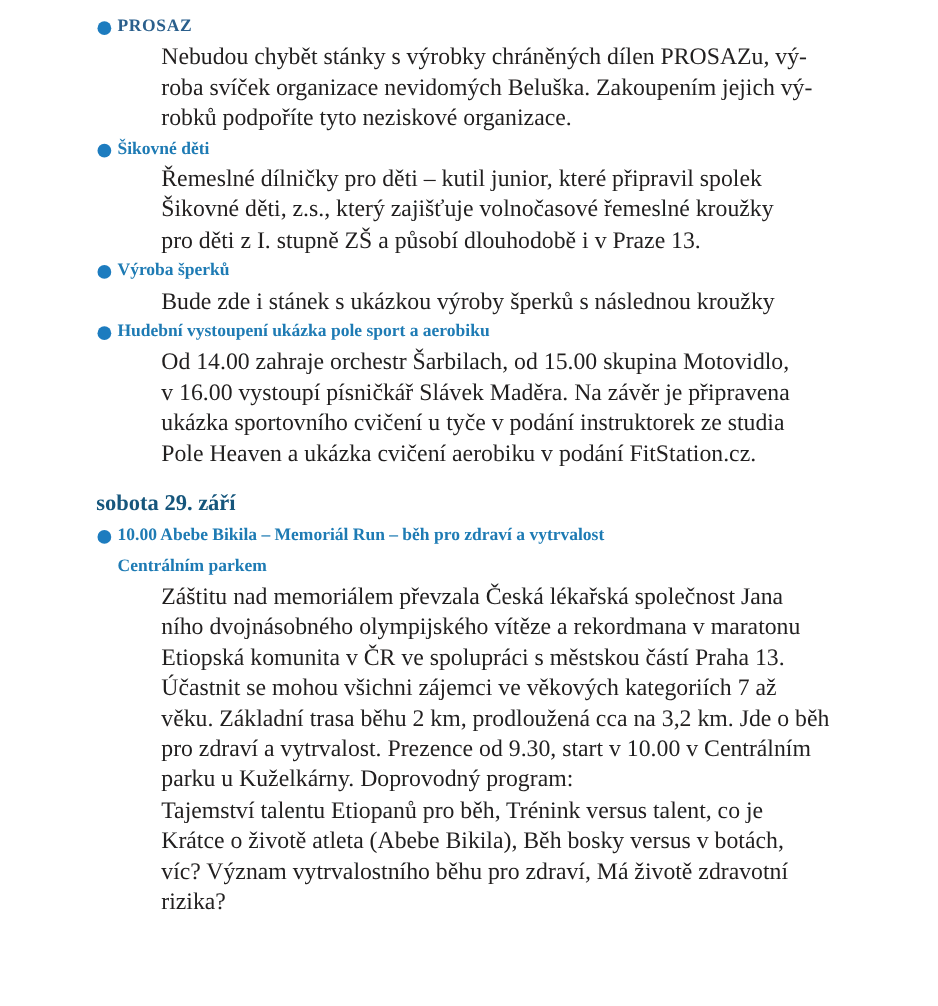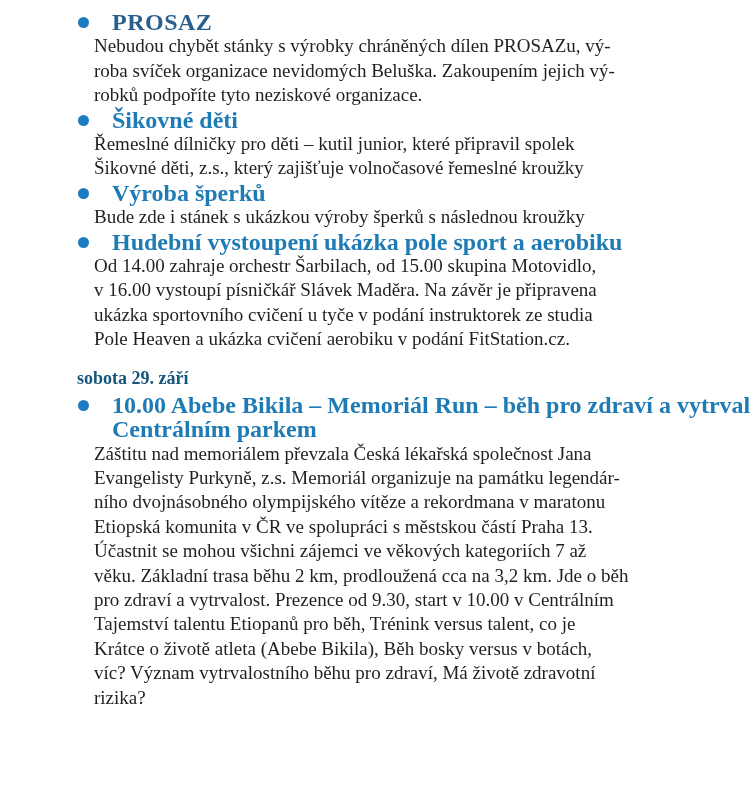--- a/index.html
+++ b/index.html
@@ -24,36 +24,36 @@
   .bullet {
     position: absolute;
     left: -16px;
     top: 7px;
     width: 11px;
     height: 11px;
     border-radius: 50%;
     background: var(--bullet, #1d7cbf);
   }
   .item-title {
-    font-size: 24px;
+    font-size: 14px;
     font-weight: bold;
     line-height: 24.4px;
     color: var(--heading, #1e7bb4);
     white-space: nowrap;
-    margin-left: 18px;
   }
   .item-title.title-dark {
     color: var(--heading_dark, #2a5f8c);
     letter-spacing: 0.5px;
   }
   .body-line {
     font-size: 19px;
     line-height: 24.4px;
     color: var(--body, #211f1f);
     white-space: nowrap;
+    margin-left: 35px;
   }
   .date-heading {
     margin: 13px 0 1px -17px;
     font-size: 18px;
     font-weight: bold;
     line-height: 27px;
     color: var(--date_heading, #16567c);
     white-space: nowrap;
   }
 </style>
@@ -69,20 +69,21 @@
       <div class="body-line">Nebudou chybět stánky s výrobky chráněných dílen PROSAZu, vý-</div>
       <div class="body-line">roba svíček organizace nevidomých Beluška. Zakoupením jejich vý-</div>
       <div class="body-line">robků podpoříte tyto neziskové organizace.</div>
     </div>
 
     <div class="bullet-item">
       <span class="bullet"></span>
       <div class="item-title">Šikovné děti</div>
       <div class="body-line">Řemeslné dílničky pro děti – kutil junior, které připravil spolek</div>
       <div class="body-line">Šikovné děti, z.s., který zajišťuje volnočasové řemeslné kroužky</div>
+      <div class="body-line">pro děti z I. stupně ZŠ a působí dlouhodobě i v Praze 13.</div>
     </div>
 
     <div class="bullet-item">
       <span class="bullet"></span>
       <div class="item-title">Výroba šperků</div>
       <div class="body-line">Bude zde i stánek s ukázkou výroby šperků s následnou kroužky</div>
     </div>
 
     <div class="bullet-item">
       <span class="bullet"></span>
@@ -93,26 +94,26 @@
       <div class="body-line">Pole Heaven a ukázka cvičení aerobiku v podání FitStation.cz.</div>
     </div>
 
     <div class="date-heading">sobota 29. září</div>
 
     <div class="bullet-item">
       <span class="bullet"></span>
       <div class="item-title">10.00 Abebe Bikila – Memoriál Run – běh pro zdraví a vytrvalost</div>
       <div class="item-title">Centrálním parkem</div>
       <div class="body-line">Záštitu nad memoriálem převzala Česká lékařská společnost Jana</div>
-      <div class="body-line">Evangelisty Purkyně, z.s. Memoriál organizuje na památku legendár-</div>
       <div class="body-line">ního dvojnásobného olympijského vítěze a rekordmana v maratonu</div>
       <div class="body-line">Etiopská komunita v ČR ve spolupráci s městskou částí Praha 13.</div>
       <div class="body-line">Účastnit se mohou všichni zájemci ve věkových kategoriích 7 až</div>
       <div class="body-line">věku. Základní trasa běhu 2 km, prodloužená cca na 3,2 km. Jde o běh</div>
       <div class="body-line">pro zdraví a vytrvalost. Prezence od 9.30, start v 10.00 v Centrálním</div>
+      <div class="body-line">parku u Kuželkárny. Doprovodný program:</div>
       <div class="body-line">Tajemství talentu Etiopanů pro běh, Trénink versus talent, co je</div>
       <div class="body-line">Krátce o životě atleta (Abebe Bikila), Běh bosky versus v botách,</div>
       <div class="body-line">víc? Význam vytrvalostního běhu pro zdraví, Má životě zdravotní</div>
       <div class="body-line">rizika?</div>
     </div>
 
   </div>
 </div>
 
 </body></html>

